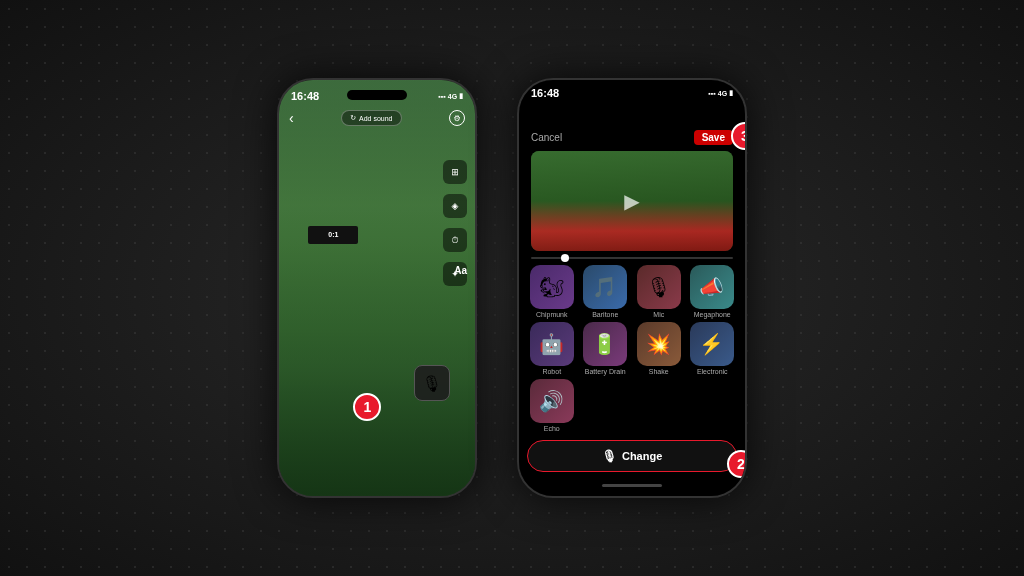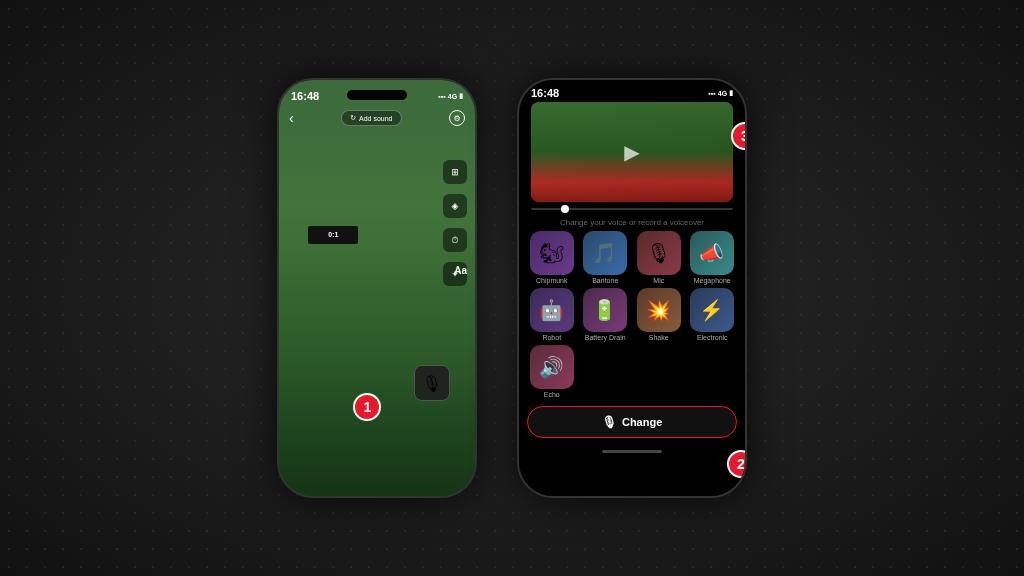--- a/index.html
+++ b/index.html
@@ -437,33 +437,36 @@
 
       <div class="status-bar" style="position:relative; padding: 4px 12px 0; height: 22px;">
         <span class="time">16:48</span>
         <div class="status-icons">
           <span>▪▪▪</span>
           <span>4G</span>
           <span>▮</span>
         </div>
       </div>
 
+      <div class="phone2-header">
+        <span class="cancel-btn">Cancel</span>
+        <span class="save-btn">Save</span>
+      </div>
 
       <div class="video-preview">
         <div class="stadium-sim"></div>
         <div class="play-btn">▶</div>
       </div>
 
       <div class="progress-bar-area">
         <div class="progress-track">
           <div class="progress-thumb"></div>
         </div>
       </div>
 
-      <div class="voice-label">Change your voice or record a voiceover</div>
 
       <div class="effects-grid">
         <div class="effect-item">
           <div class="effect-icon effect-chipmunk">🐿</div>
           <span class="effect-label">Chipmunk</span>
         </div>
         <div class="effect-item">
           <div class="effect-icon effect-baritone">🎵</div>
           <span class="effect-label">Baritone</span>
         </div>

